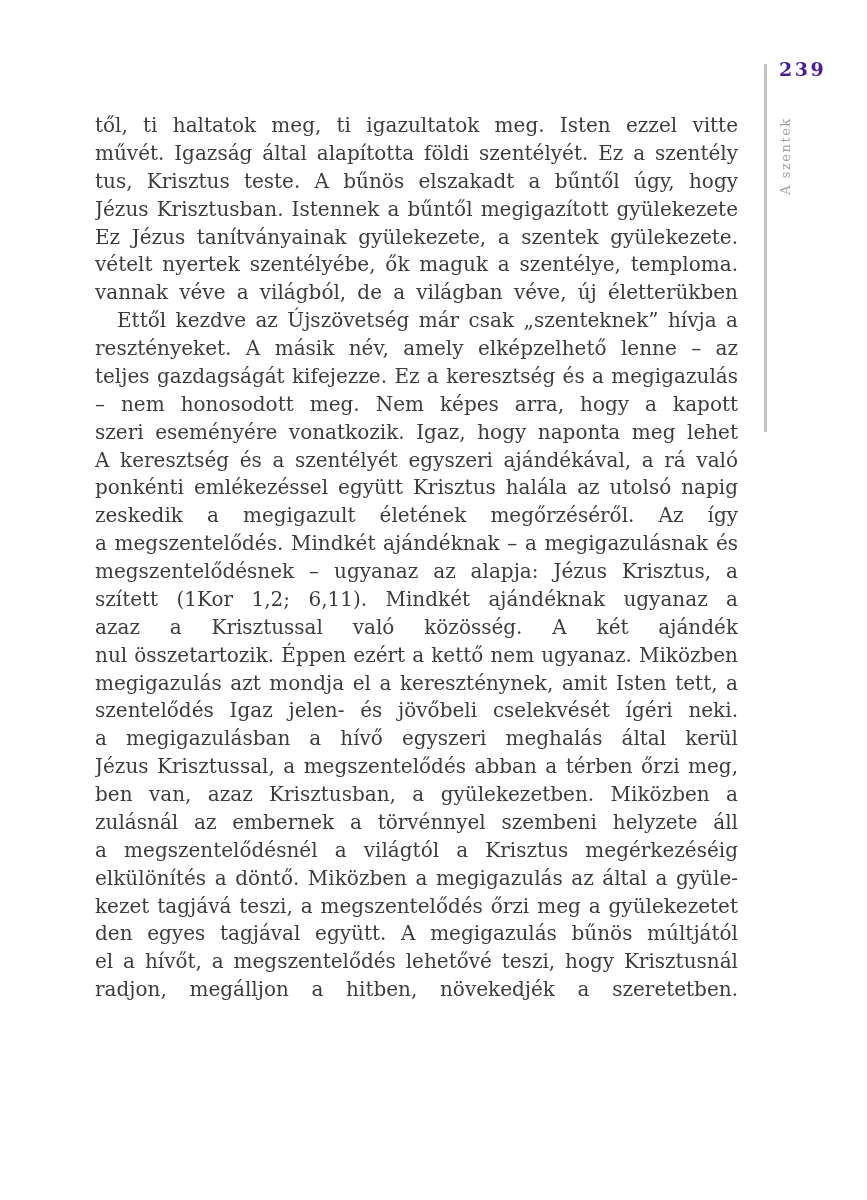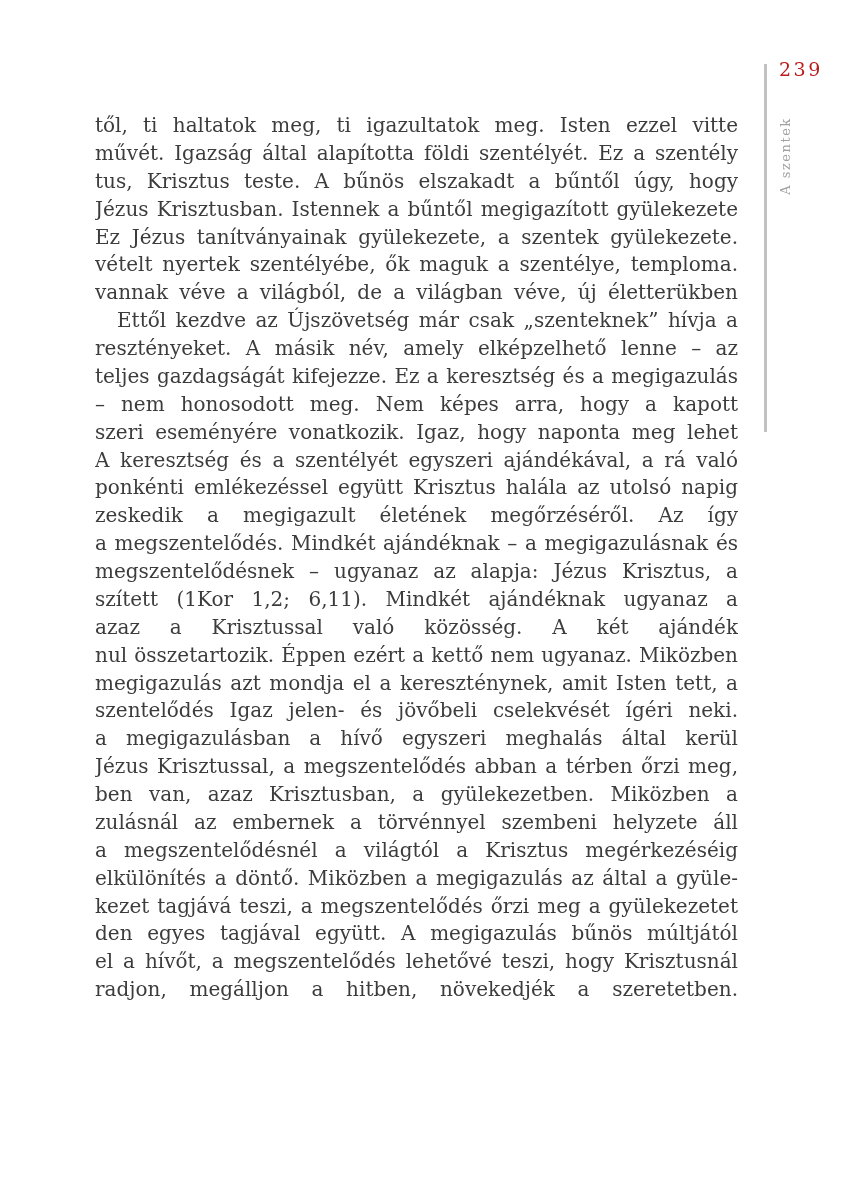--- a/index.html
+++ b/index.html
@@ -31,23 +31,23 @@
     text-align: justify;
     text-align-last: justify;
     word-spacing: 0.5px;
   }
   .line.indent { padding-left: 22px; }
   .page-number {
     position: absolute;
     left: 779px;
     top: 58px;
     font-size: 19px;
-    font-weight: 400;
+    font-weight: 700;
     letter-spacing: 2.5px;
-    color: #b91c1c;
+    color: #4c1d95;
   }
   .margin-rule {
     position: absolute;
     left: 764px;
     top: 64px;
     width: 2.5px;
     height: 368px;
     background: #c2c2c2;
   }
   .margin-label {

